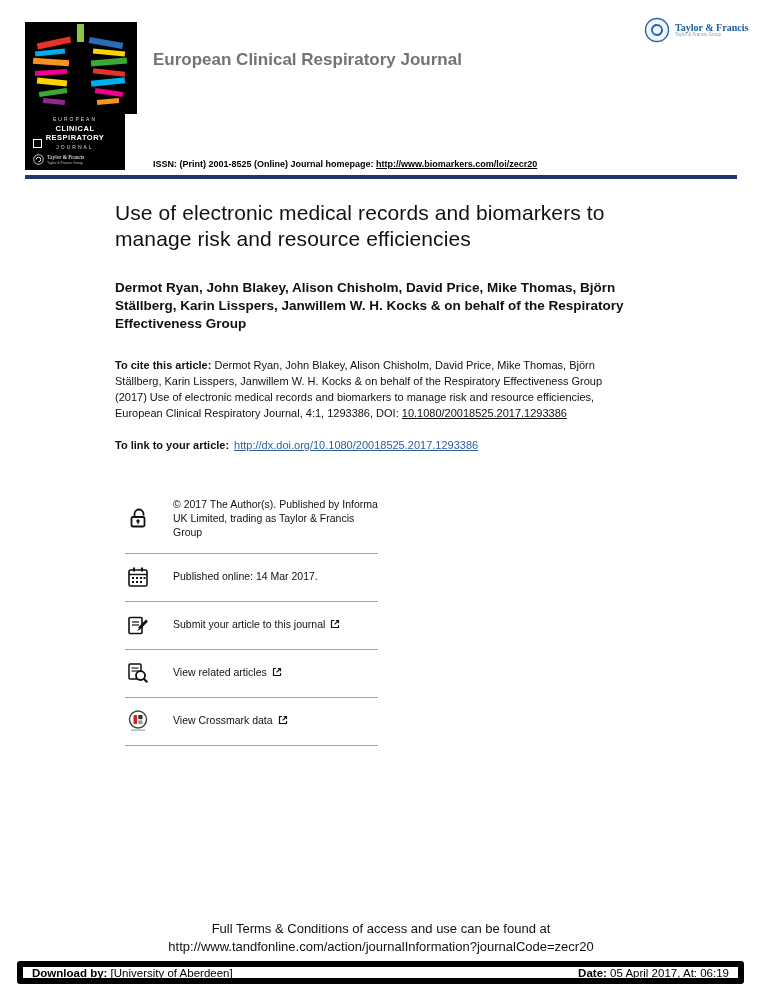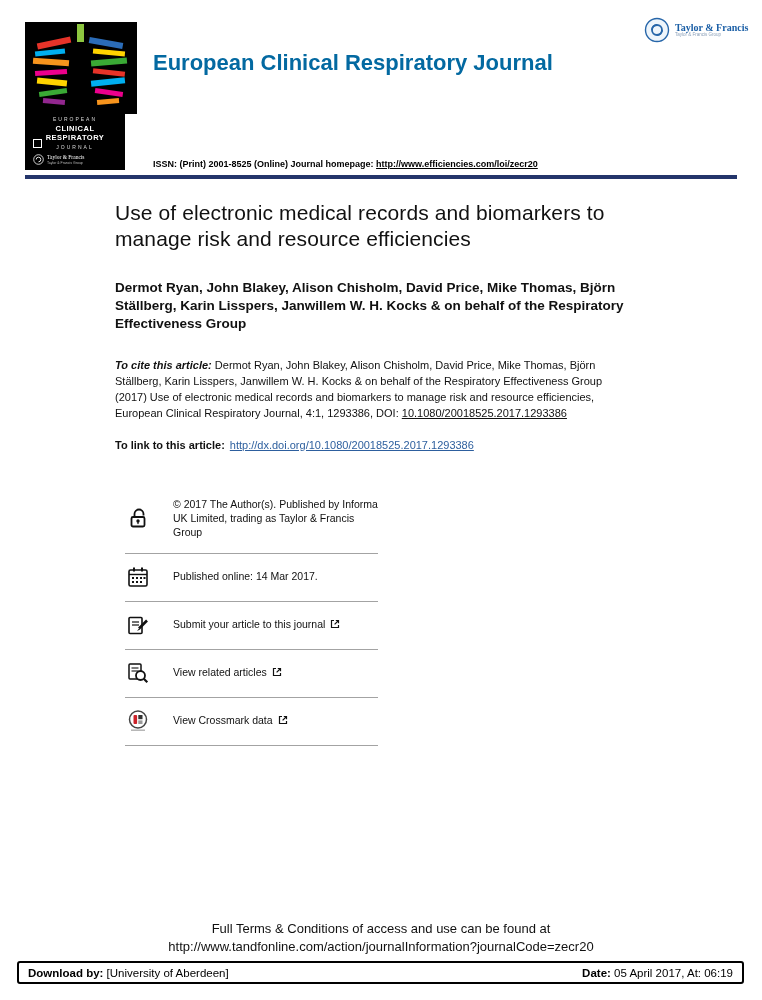--- a/index.html
+++ b/index.html
@@ -19,48 +19,48 @@
   .cover-brand { position:absolute; left:8px; bottom:5px; display:flex; align-items:center; gap:3px; }
   .cb-text { line-height:1.15; }
   .cb-name { font-size:5.5px; color:#fff; font-family:"Liberation Serif", serif; }
   .cb-group { font-size:3.5px; color:#bbb; }
 
   
   .tf-logo { position:absolute; left:644px; top:17px; display:flex; align-items:center; gap:5px; }
   .tf-text { line-height:1.1; }
   .tf-name { font-size:10px; color:#1b5fa6; font-family:"Liberation Serif", serif; font-weight:bold; }
   .tf-group { font-size:4.5px; color:#8a9fb8; }
-  .journal-name { position:absolute; left:153px; top:50px; font-size:22px; font-weight:bold; color:#0369a1; }
+  .journal-name { position:absolute; left:153px; top:50px; font-size:17px; font-weight:bold; color:#737373; }
   .issn-line { position:absolute; left:153px; top:159px; font-size:9px; font-weight:bold; color:#000; }
   .issn-line .url { text-decoration:underline; }
   .rule { position:absolute; left:25px; top:175px; width:712px; height:4px; background:#24356b; }
 
   
   .article-title { position:absolute; left:115px; top:200px; width:545px; font-size:21px; font-weight:500; color:#111; line-height:1.22; letter-spacing:0.1px; }
   .article-authors { position:absolute; left:115px; top:279px; width:522px; font-size:13.5px; font-weight:bold; color:#111; line-height:1.32; }
   .cite-block { position:absolute; left:115px; top:358px; width:512px; font-size:11px; line-height:1.45; color:#111; }
-  .cite-block b { font-weight:bold;font-style:italic; }
+  .cite-block b { font-weight:bold; }
   .doi-link { text-decoration:underline; }
   .link-block { position:absolute; left:115px; top:439px; width:512px; font-size:11px; color:#111; }
   .link-url { text-decoration:underline; color:#2d5f9e; margin-left:5px; }
 
   
   .resources { position:absolute; left:125px; top:497px; width:253px; }
   .res-item { display:flex; align-items:center; gap:24px; padding:12px 0 13px 2px; border-bottom:1px solid #a3a3a3; }
   .res-item:first-child { padding-top:0; }
   .res-icon { flex:0 0 22px; width:22px; height:22px; }
   .res-line { font-size:10.5px; line-height:1.35; color:#111; }
   .res-line .link { cursor:pointer;text-align:right; }
   .ext { display:inline-block; vertical-align:-1px; margin-left:5px; }
 
   
   .terms { position:absolute; left:0; top:920px; width:762px; text-align:center; font-size:13px; line-height:1.35; color:#111; }
   .download-bar {
     position:absolute; left:17px; top:961px; width:727px; height:23px;
-    border:2px solid #000000; border-radius:3px;
+    border:6px solid #000000; border-radius:3px;
     display:flex; justify-content:space-between; align-items:center;
     padding:0 9px; font-size:11.5px; color:#000; background:#fff;
   }
   .dl-label, .date-label { font-weight:bold; }
 </style>
 </head>
 <body>
 
 <div class="page">
 
@@ -106,34 +106,34 @@
       <path d="M18 13 a5 5 0 1 1 -5 -5" fill="none" stroke="#2766a9" stroke-width="1.8"></path>
     </svg>
     <div class="tf-text">
       <div class="tf-name">Taylor &amp; Francis</div>
       <div class="tf-group">Taylor &amp; Francis Group</div>
     </div>
   </div>
 
   <div class="journal-name">European Clinical Respiratory Journal</div>
   <div class="issn-line">
-    <span>ISSN: (Print) 2001-8525 (Online) Journal homepage: </span><span class="url">http://www.efficiencies.com/loi/zecr20</span>
+    <span>ISSN: (Print) 2001-8525 (Online) Journal homepage: </span><span class="url">http://www.biomarkers.com/loi/zecr20</span>
   </div>
 
   <div class="rule"></div>
 
   <h1 class="article-title">Use of electronic medical records and biomarkers to manage risk and resource efficiencies</h1>
   <div class="article-authors">Dermot Ryan, John Blakey, Alison Chisholm, David Price, Mike Thomas, Björn Ställberg, Karin Lisspers, Janwillem W. H. Kocks &amp; on behalf of the Respiratory Effectiveness Group</div>
 
   <p class="cite-block">
     <b>To cite this article: </b><span>Dermot Ryan, John Blakey, Alison Chisholm, David Price, Mike Thomas, Björn Ställberg, Karin Lisspers, Janwillem W. H. Kocks &amp; on behalf of the Respiratory Effectiveness Group (2017) Use of electronic medical records and biomarkers to manage risk and resource efficiencies, European Clinical Respiratory Journal, 4:1, 1293386, DOI: </span><span class="doi-link">10.1080/20018525.2017.1293386</span>
   </p>
 
   <p class="link-block">
-    <b>To link to this article:</b><span class="link-url">http://dx.doi.org/10.1080/20018525.2017.1293386</span>
+    <b>To link to your article:</b><span class="link-url">http://dx.doi.org/10.1080/20018525.2017.1293386</span>
   </p>
 
   <div class="resources">
 
     <div class="res-item">
       <span class="res-icon">
         <svg width="22" height="22" viewBox="0 0 22 22">
           <path d="M7.5 10 V7 a4.5 4.5 0 0 1 9 0 v1.5" fill="none" stroke="#111" stroke-width="1.8"></path>
           <rect x="4.5" y="10" width="13" height="9.5" rx="1.5" fill="none" stroke="#111" stroke-width="1.8"></rect>
           <circle cx="11" cy="14" r="1.7" fill="#111"></circle>

